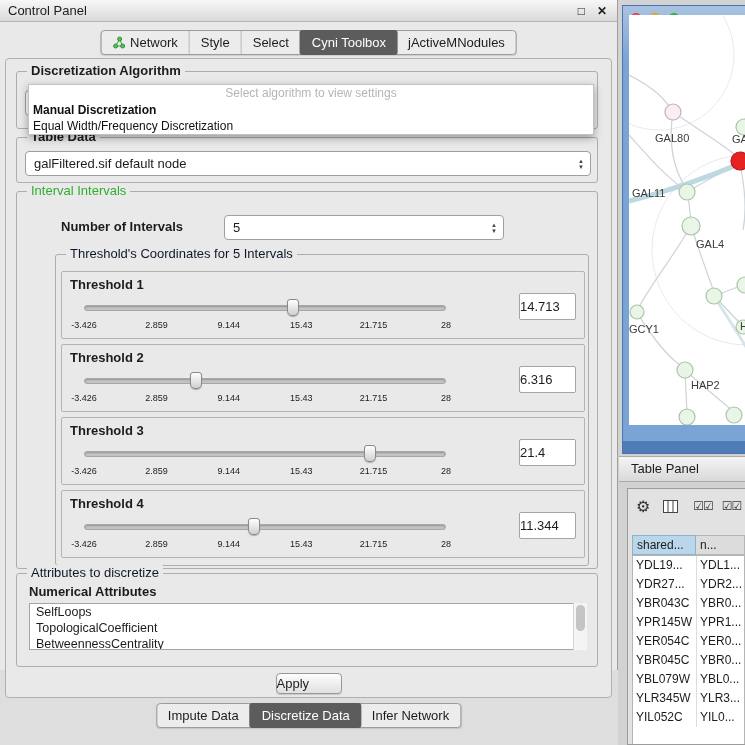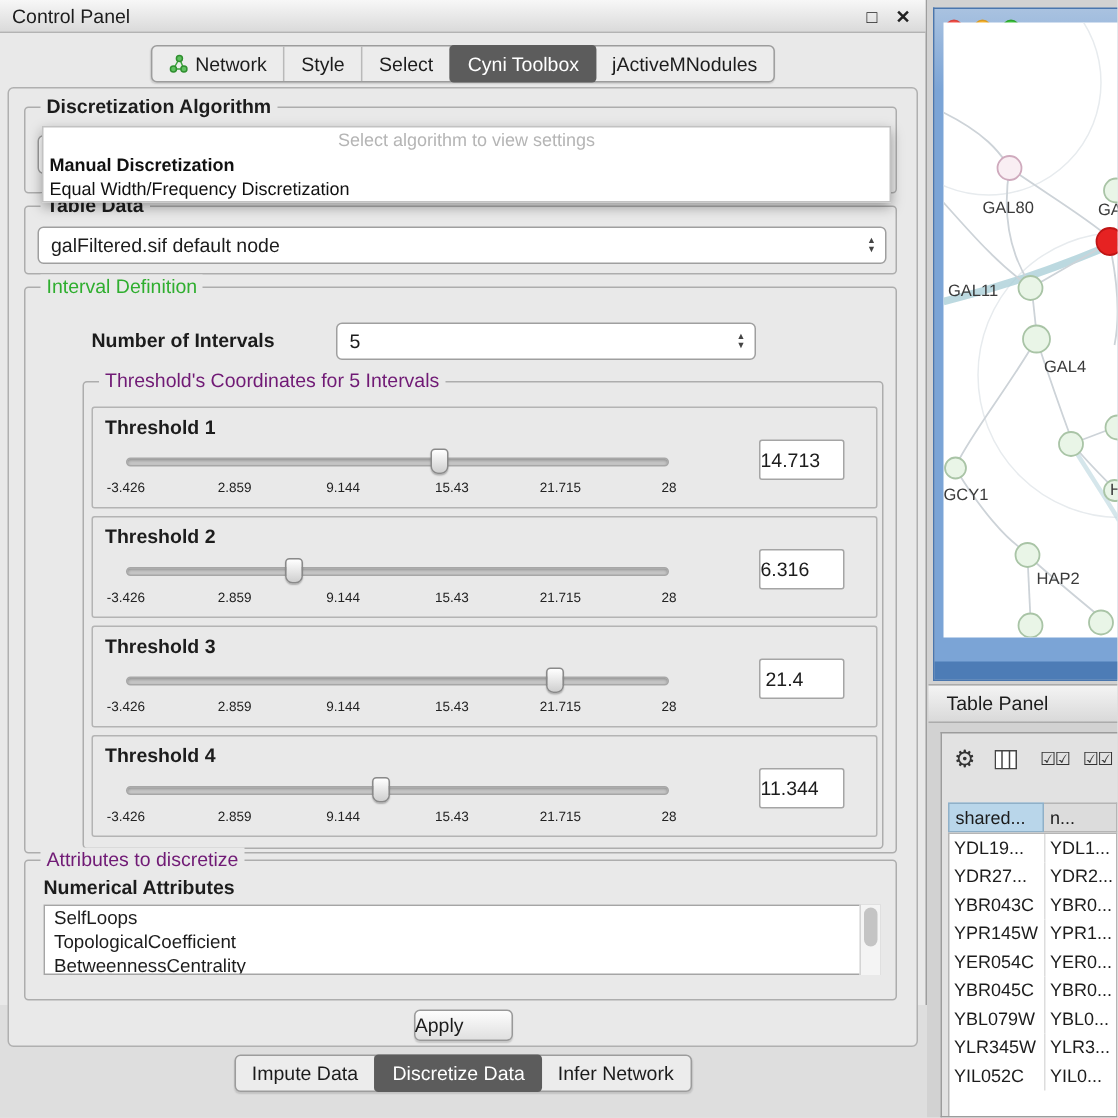--- a/index.html
+++ b/index.html
@@ -29,21 +29,21 @@
                   border-right:none; line-height:25px; padding:0 12px; }
 
   .main-panel { position:absolute; left:5px; top:58px; width:607px; height:640px;
                 border:1px solid #b0b0b0; border-radius:4px; background:#e9e9e9; }
 
   .group { position:absolute; border:1px solid #adadad; border-radius:3px; }
   .group-label { position:absolute; top:-9px; left:10px; background:#e9e9e9;
                  padding:0 4px; font-size:13px; white-space:nowrap; }
   .group-label.bold { font-weight:bold; }
   .group-label.green { color:#2fae2f; }
-  .group-label.blue  { color:#701a75; }
+  .group-label.blue  { color:#0f172a; }
 
   .combo { position:absolute; background:#fff; border:1px solid #9f9f9f; border-radius:4px;
            display:flex; align-items:center; font-size:13px; }
   .combo .combo-text { flex:1; padding-left:8px; overflow:hidden; white-space:nowrap; }
   .stepper { display:flex; flex-direction:column; align-items:center; justify-content:center;
              font-size:6px; line-height:6px; color:#444; padding:0 6px; }
 
   
   .g-algo { left:10px; top:12px; width:582px; height:58px; }
   .g-algo .combo { left:8px; top:18px; width:566px; height:26px; }
@@ -73,23 +73,23 @@
   .slider-zone { position:absolute; left:22px; top:27px; width:362px; height:18px; }
   .slider-track { position:absolute; left:0; right:0; top:6px; height:6px; background:#c6c6c6;
                   border:1px solid #a7a7a7; border-radius:3px;
                   box-shadow:inset 0 1px 2px rgba(0,0,0,.25); }
   .slider-thumb { position:absolute; top:0; width:12px; height:17px;
                   background:linear-gradient(#ffffff,#cfcfcf); border:1px solid #8a8a8a;
                   border-radius:3px 3px 5px 5px; box-shadow:0 1px 1px rgba(0,0,0,.25); }
   .ticks { position:absolute; left:22px; top:48px; width:362px; height:11px; }
   .tick { position:absolute; transform:translateX(-50%); font-size:9px; color:#222;
           white-space:nowrap; }
-  .value-box { position:absolute; right:21px; top:21px; width:57px; height:27px; background:#fff;
+  .value-box { position:absolute; right:8px; top:21px; width:57px; height:27px; background:#fff;
                border:1px solid #a5a5a5; border-radius:2px; font-size:13px; line-height:25px;
-               text-align:center; padding-right:23px; }
+               text-align:left; padding-right:23px; }
 
   
   .g-attrs { left:10px; top:514px; width:582px; height:94px; }
   .attrs-title { position:absolute; left:12px; top:10px; font-size:13px; font-weight:bold; }
   .listbox { position:absolute; left:12px; top:29px; width:558px; height:47px; background:#fff;
              border:1px solid #a5a5a5; overflow:hidden; }
   .list-item { padding-left:6px; font-size:12.5px; line-height:16px; white-space:nowrap; }
   .v-scroll { position:absolute; right:0; top:0; width:14px; height:100%; background:#f4f4f4;
               border-left:1px solid #d4d4d4; }
   .v-thumb { position:absolute; left:2px; top:2px; width:9px; height:26px; background:#c4c4c4;
@@ -211,21 +211,21 @@
         <div class="combo">
           <span class="combo-text">galFiltered.sif default node</span>
           <span class="stepper">
             <span>▲</span>
             <span>▼</span>
           </span>
         </div>
       </div>
 
       <div class="group g-interval">
-        <span class="group-label green">Interval Definition</span>
+        <span class="group-label green">Interval Intervals</span>
 
         <span class="intervals-label">Number of Intervals</span>
         <div class="combo spinner">
           <span class="combo-text">5</span>
           <span class="stepper">
             <span>▲</span>
             <span>▼</span>
           </span>
         </div>
 

